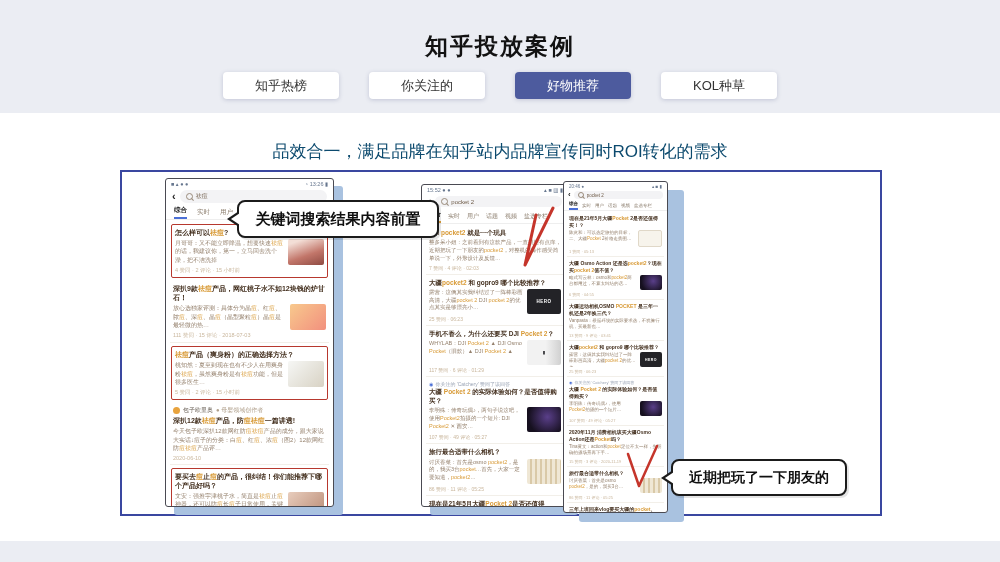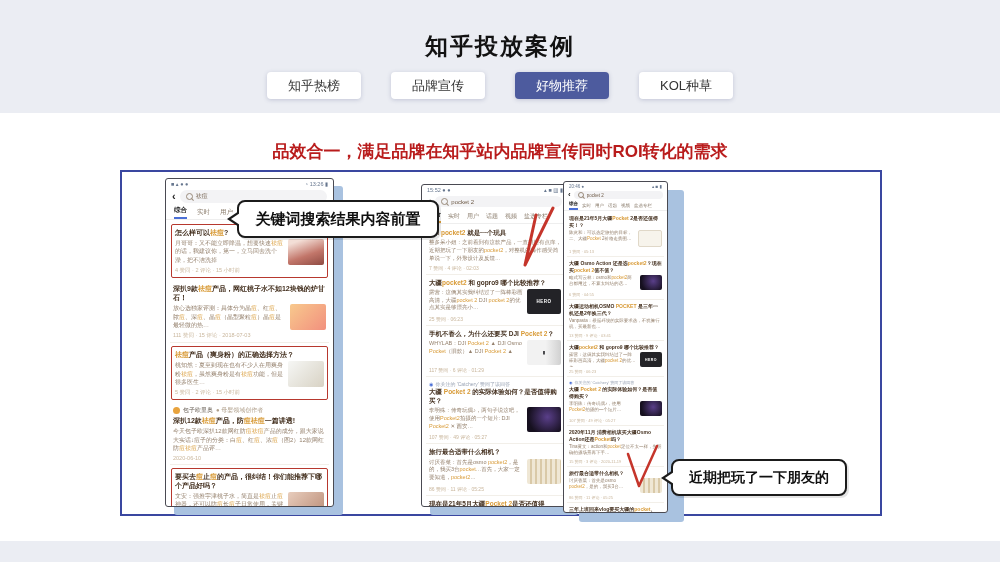--- a/index.html
+++ b/index.html
@@ -3,25 +3,25 @@
 <meta charset="utf-8">
 <style>
   html,body{margin:0;padding:0;background:#fff;}
   #stage{position:relative;width:1000px;height:562px;background:#fff;overflow:hidden;
          font-family:"Liberation Sans","DejaVu Sans",sans-serif;}
   
   .header-strip{position:absolute;left:0;top:0;width:100%;height:113px;background:#ebedf3;}
   .page-title{position:absolute;top:31px;left:0;width:100%;text-align:center;
               font-size:23px;font-weight:700;color:#121212;letter-spacing:2px;}
   .tabs-row{position:absolute;top:72px;left:0;width:100%;display:flex;justify-content:center;gap:30px;}
-  .tab{height:27px;padding:0 21px;display:flex;align-items:center;background:#fff;border-radius:4px;
+  .tab{height:27px;padding:0 32px;display:flex;align-items:center;background:#fff;border-radius:4px;
        font-size:13px;color:#333;box-shadow:0 1px 4px rgba(70,80,130,.25);cursor:pointer;white-space:nowrap;}
   .tab.active{background:#4d5b9e;color:#fff;}
   .subtitle{position:absolute;top:140px;left:0;width:100%;text-align:center;
-            font-size:17px;color:#b91c1c;font-weight:700;}
+            font-size:17px;color:#0c4a6e;font-weight:400;}
   .footer-strip{position:absolute;left:0;bottom:0;width:100%;height:21px;background:#ebedf3;}
   
   .showcase{position:absolute;left:120px;top:170px;width:758px;height:342px;
             border:2px solid #3a47a0;background:#fff;}
   
   .phone{position:absolute;background:#fff;border:1px solid #4a4a52;border-radius:3px;overflow:hidden;z-index:2;}
   .p1{left:165px;top:178px;width:167px;height:327px;box-shadow:9px 8px 0 #a9c2e0;}
   .p2{left:421px;top:184px;width:146px;height:321px;box-shadow:9px 8px 0 #a9c2e0;}
   .p3{left:563px;top:181px;width:103px;height:330px;box-shadow:16px 9px 0 #a9c2e0;}
   .statusbar{display:flex;justify-content:space-between;padding:2px 5px 1px;color:#67778f;}
@@ -87,21 +87,21 @@
   #check-right{left:618px;top:438px;}
 </style>
 </head>
 <body>
 
 <div id="stage">
   <div class="header-strip"></div>
   <div class="page-title">知乎投放案例</div>
   <div class="tabs-row" id="header-tabs">
       <div class="tab">知乎热榜</div>
-      <div class="tab">品牌宣传</div>
+      <div class="tab">你关注的</div>
       <div class="tab active">好物推荐</div>
       <div class="tab">KOL种草</div>
     </div>
 
   <div class="subtitle">品效合一，满足品牌在知乎站内品牌宣传同时ROI转化的需求</div>
 
   <div class="showcase"></div>
 
   <div class="phone p1" id="phone-left">
     <div class="statusbar">

